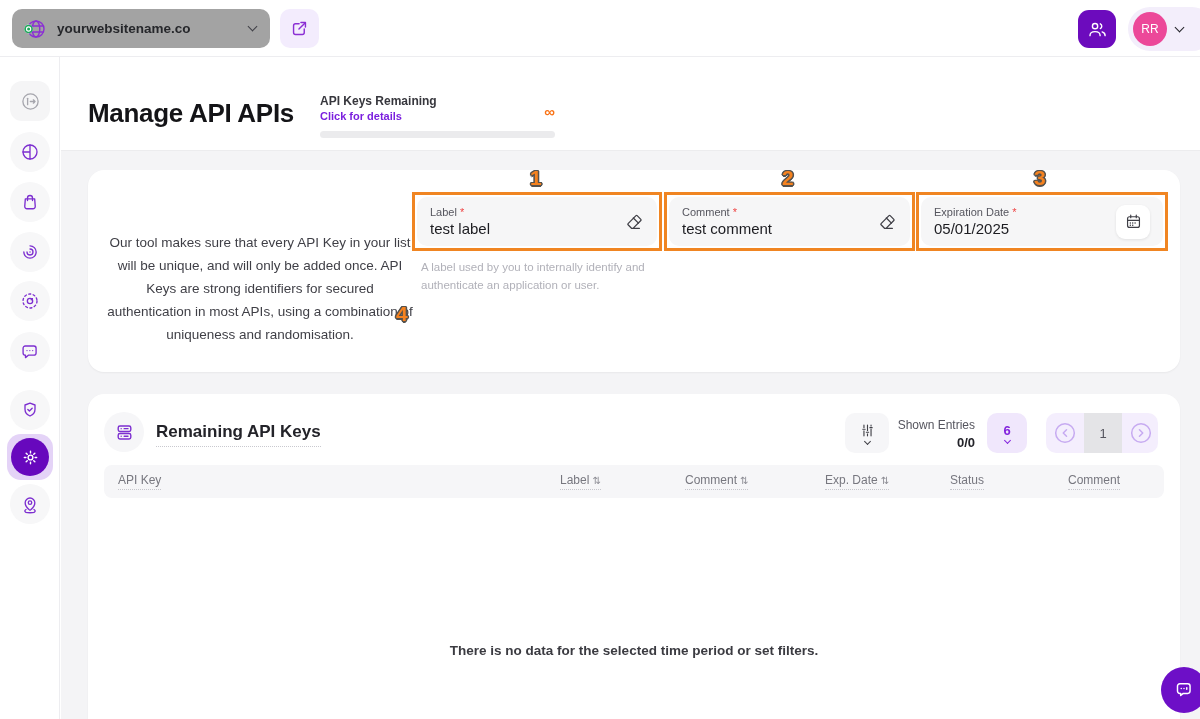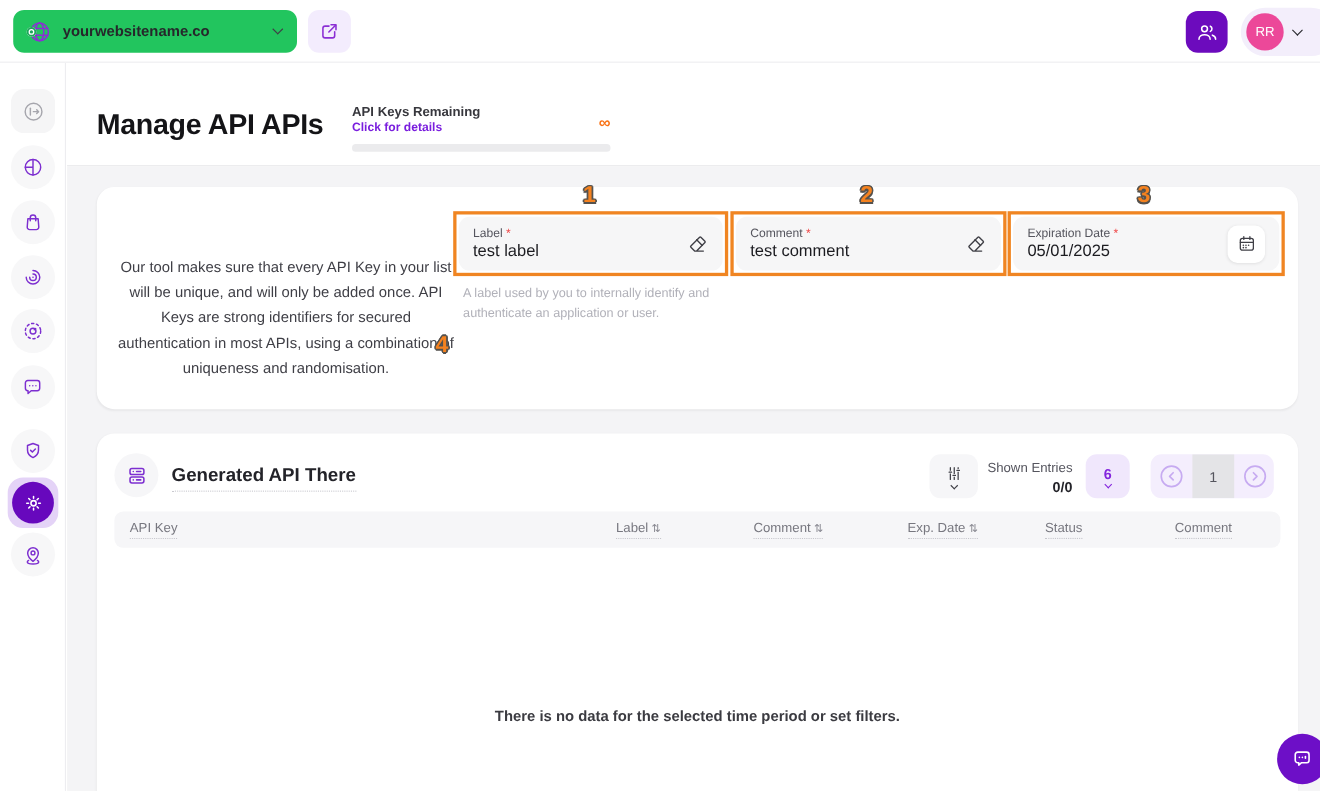--- a/index.html
+++ b/index.html
@@ -2,21 +2,21 @@
 <html><head>
 <meta charset="utf-8">
 <style>
   * { box-sizing: border-box; margin: 0; padding: 0; }
   html,body { width:1200px; height:719px; }
   body { font-family:"Liberation Sans", sans-serif; background:#fff; }
   #app { position:relative; width:1200px; height:719px; overflow:hidden; background:#fff; }
 
   
   .topbar { position:absolute; left:0; top:0; width:1200px; height:57px; background:#fff; border-bottom:1px solid #ededf0; z-index:5; }
-  .site-select { position:absolute; left:12px; top:9px; width:258px; height:39px; background:#22c55e; border-radius:10px; display:flex; align-items:center; padding:0 14px 0 11px; gap:10px; cursor:pointer; }
+  .site-select { position:absolute; left:12px; top:9px; width:258px; height:39px; background:#a3a3a3; border-radius:10px; display:flex; align-items:center; padding:0 14px 0 11px; gap:10px; cursor:pointer; }
   .site-label { font-size:13.5px; font-weight:700; color:#26272b; flex:1; }
   .ext-btn { position:absolute; left:280px; top:9px; width:39px; height:39px; border-radius:10px; background:#f3ecfd; border:none; display:grid; place-items:center; color:#8b2fd4; cursor:pointer; }
   .team-btn { position:absolute; left:1078px; top:10px; width:38px; height:38px; border-radius:11px; background:#6c0bbd; border:none; display:grid; place-items:center; color:#fff; cursor:pointer; }
   .profile { position:absolute; left:1128px; top:7px; width:86px; height:44px; border-radius:22px; background:#f3eefb; display:flex; align-items:center; padding-left:5px; gap:9px; cursor:pointer; }
   .avatar { width:34px; height:34px; border-radius:50%; background:#ec4899; color:#fff; font-size:12px; font-weight:400; display:grid; place-items:center; }
 
   .chev { display:inline-block; width:7px; height:7px; border-right:1.7px solid currentColor; border-bottom:1.7px solid currentColor; transform:rotate(45deg); color:#3f3f46; }
   .chev.sm { width:5px; height:5px; }
 
   
@@ -285,21 +285,21 @@
   <section class="card keys">
     <span class="keys-icon">
       <svg width="21" height="21" viewBox="0 0 24 24" class="stroke-ic" style="stroke-width:1.6">
         <rect x="4.8" y="4.5" width="14.4" height="6.3" rx="2"></rect>
         <rect x="4.8" y="13.2" width="14.4" height="6.3" rx="2"></rect>
         <circle cx="8.2" cy="7.6" r="0.8" fill="currentColor" stroke="none"></circle>
         <circle cx="8.2" cy="16.3" r="0.8" fill="currentColor" stroke="none"></circle>
         <path d="M11.6 7.6h4.4M11.6 16.3h4.4"></path>
       </svg>
     </span>
-    <h3 class="keys-title">Generated API There</h3>
+    <h3 class="keys-title">Remaining API Keys</h3>
 
     <button class="filter-btn">
       <span>
         <svg width="17" height="17" viewBox="0 0 24 24" class="stroke-ic" style="stroke-width:1.6">
           <path d="M7 4.5v15M12 4.5v15M17 4.5v15"></path>
           <path d="M5 10.2h4M10 14.4h4M15 8h4" style="stroke:#f6f6f8;stroke-width:3.4"></path>
           <path d="M5.4 10.2h3.2M10.4 14.4h3.2M15.4 8h3.2"></path>
         </svg>
       </span>
       <span class="chev sm" style="margin-top:-1px"></span>

